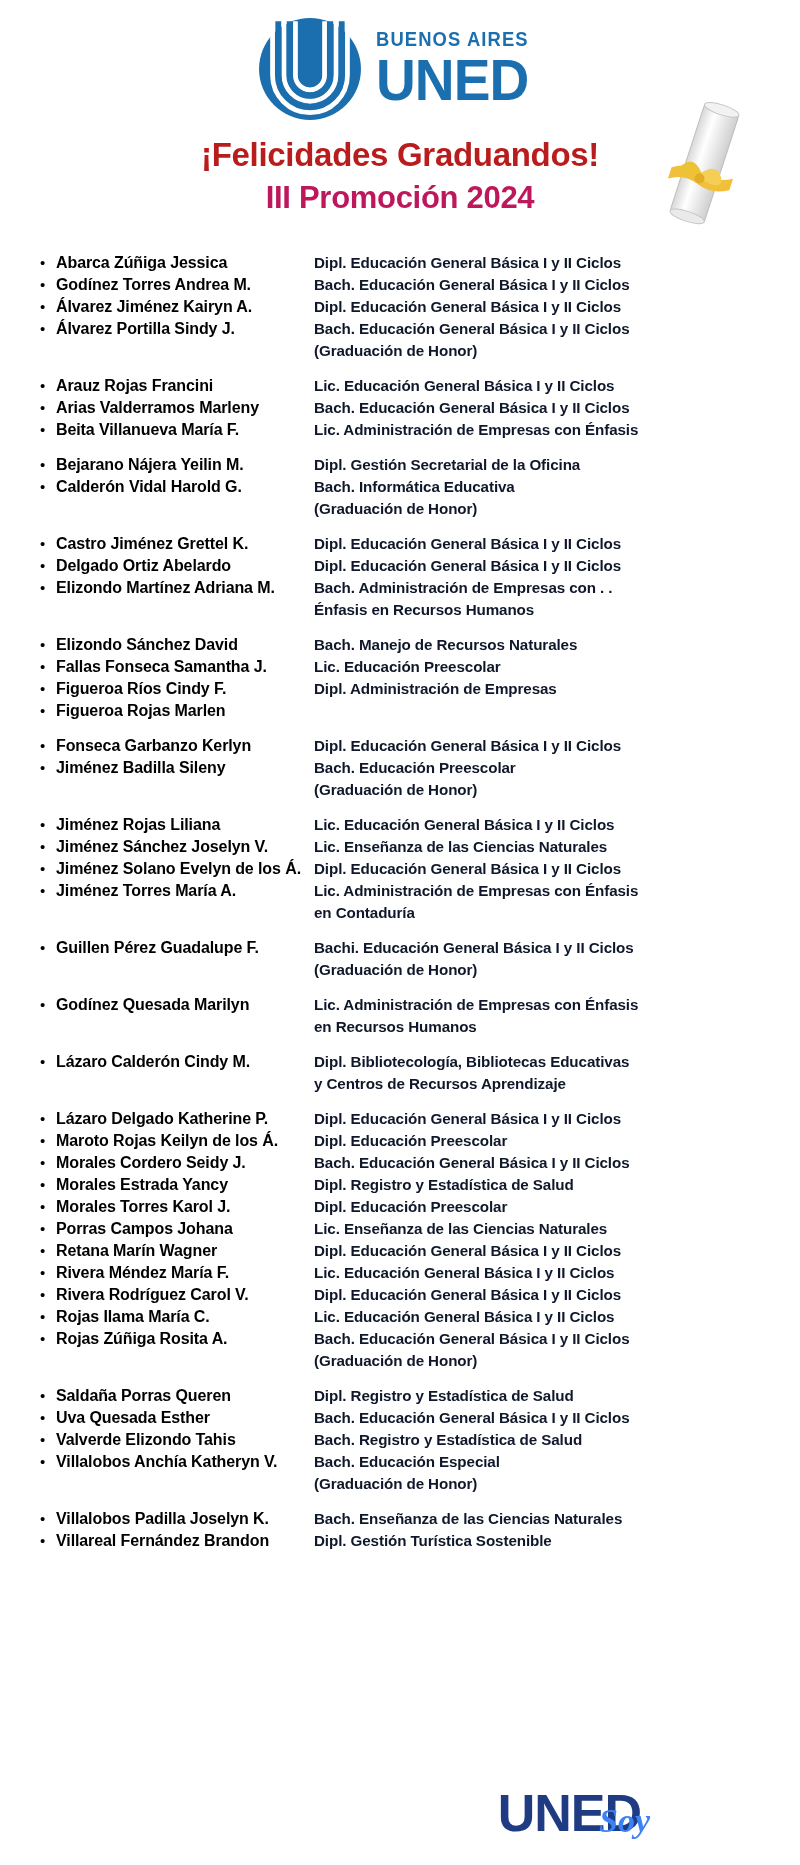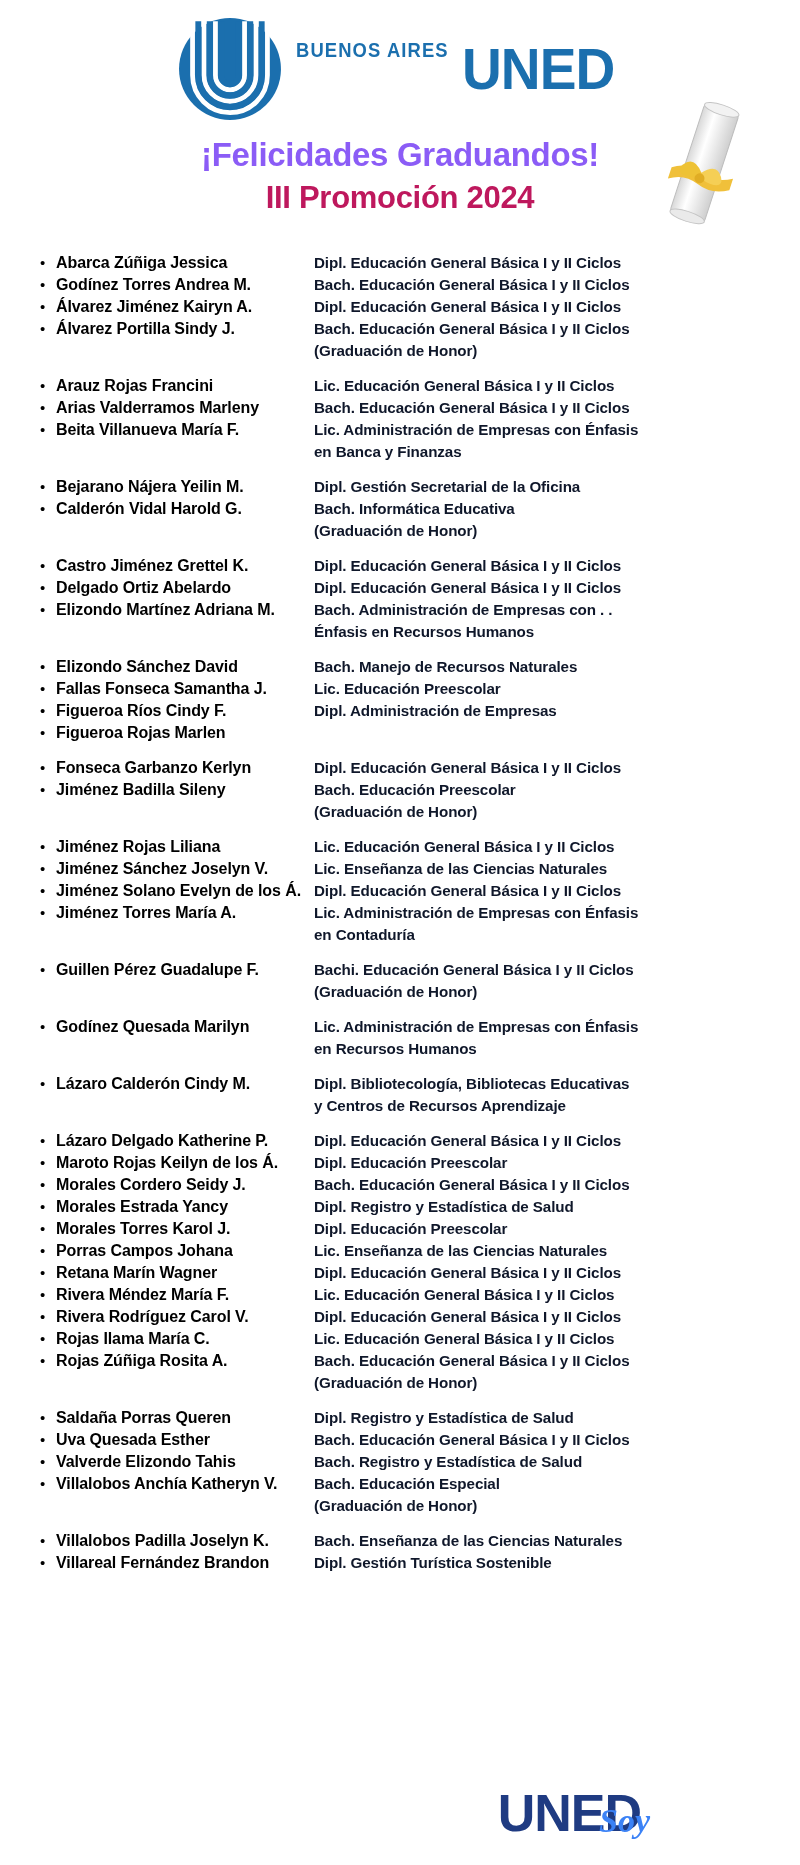--- a/index.html
+++ b/index.html
@@ -28,21 +28,21 @@
     padding-top: 18px;
     box-sizing: border-box;
   }
   .logo-mark {
     width: 104px;
     height: 104px;
     flex: 0 0 auto;
   }
   .logo-words {
     display: flex;
-    flex-direction: row;
+    flex-direction: column;
     align-items: flex-start;
     justify-content: center;
     line-height: 1;
   }
   .logo-top {
     font-size: 20px;
     font-weight: bold;
     letter-spacing: 1.2px;
     color: #1b6fae;
     font-family: "Liberation Sans", sans-serif;
@@ -61,21 +61,21 @@
   }
 
   
   .titles {
     text-align: center;
     margin-top: 16px;
   }
   .title-main {
     font-size: 33px;
     font-weight: bold;
-    color: #8b5cf6;
+    color: #b91c1c;
     letter-spacing: -0.3px;
     line-height: 1.18;
   }
   .title-sub {
     font-size: 31px;
     font-weight: bold;
     color: #be185d;
     letter-spacing: -0.3px;
     line-height: 1.2;
     margin-top: 4px;
@@ -240,21 +240,21 @@
       <span class="degree"><span>Lic. Educación General Básica I y II Ciclos</span></span>
     </div>
     <div class="entry">
       <span class="bullet">•</span>
       <span class="name">Arias Valderramos Marleny</span>
       <span class="degree"><span>Bach. Educación General Básica I y II Ciclos</span></span>
     </div>
     <div class="entry">
       <span class="bullet">•</span>
       <span class="name">Beita Villanueva María F.</span>
-      <span class="degree"><span>Lic. Administración de Empresas con Énfasis</span><span class="cont">en Banca y Finanzas</span></span>
+      <span class="degree"><span>Lic. Administración de Empresas con Énfasis</span></span>
     </div>
     <div class="entry gap">
       <span class="bullet">•</span>
       <span class="name">Bejarano Nájera Yeilin M.</span>
       <span class="degree"><span>Dipl. Gestión Secretarial de la Oficina</span></span>
     </div>
     <div class="entry">
       <span class="bullet">•</span>
       <span class="name">Calderón Vidal Harold G.</span>
       <span class="degree"><span>Bach. Informática Educativa</span><span class="cont">(Graduación de Honor)</span></span>

